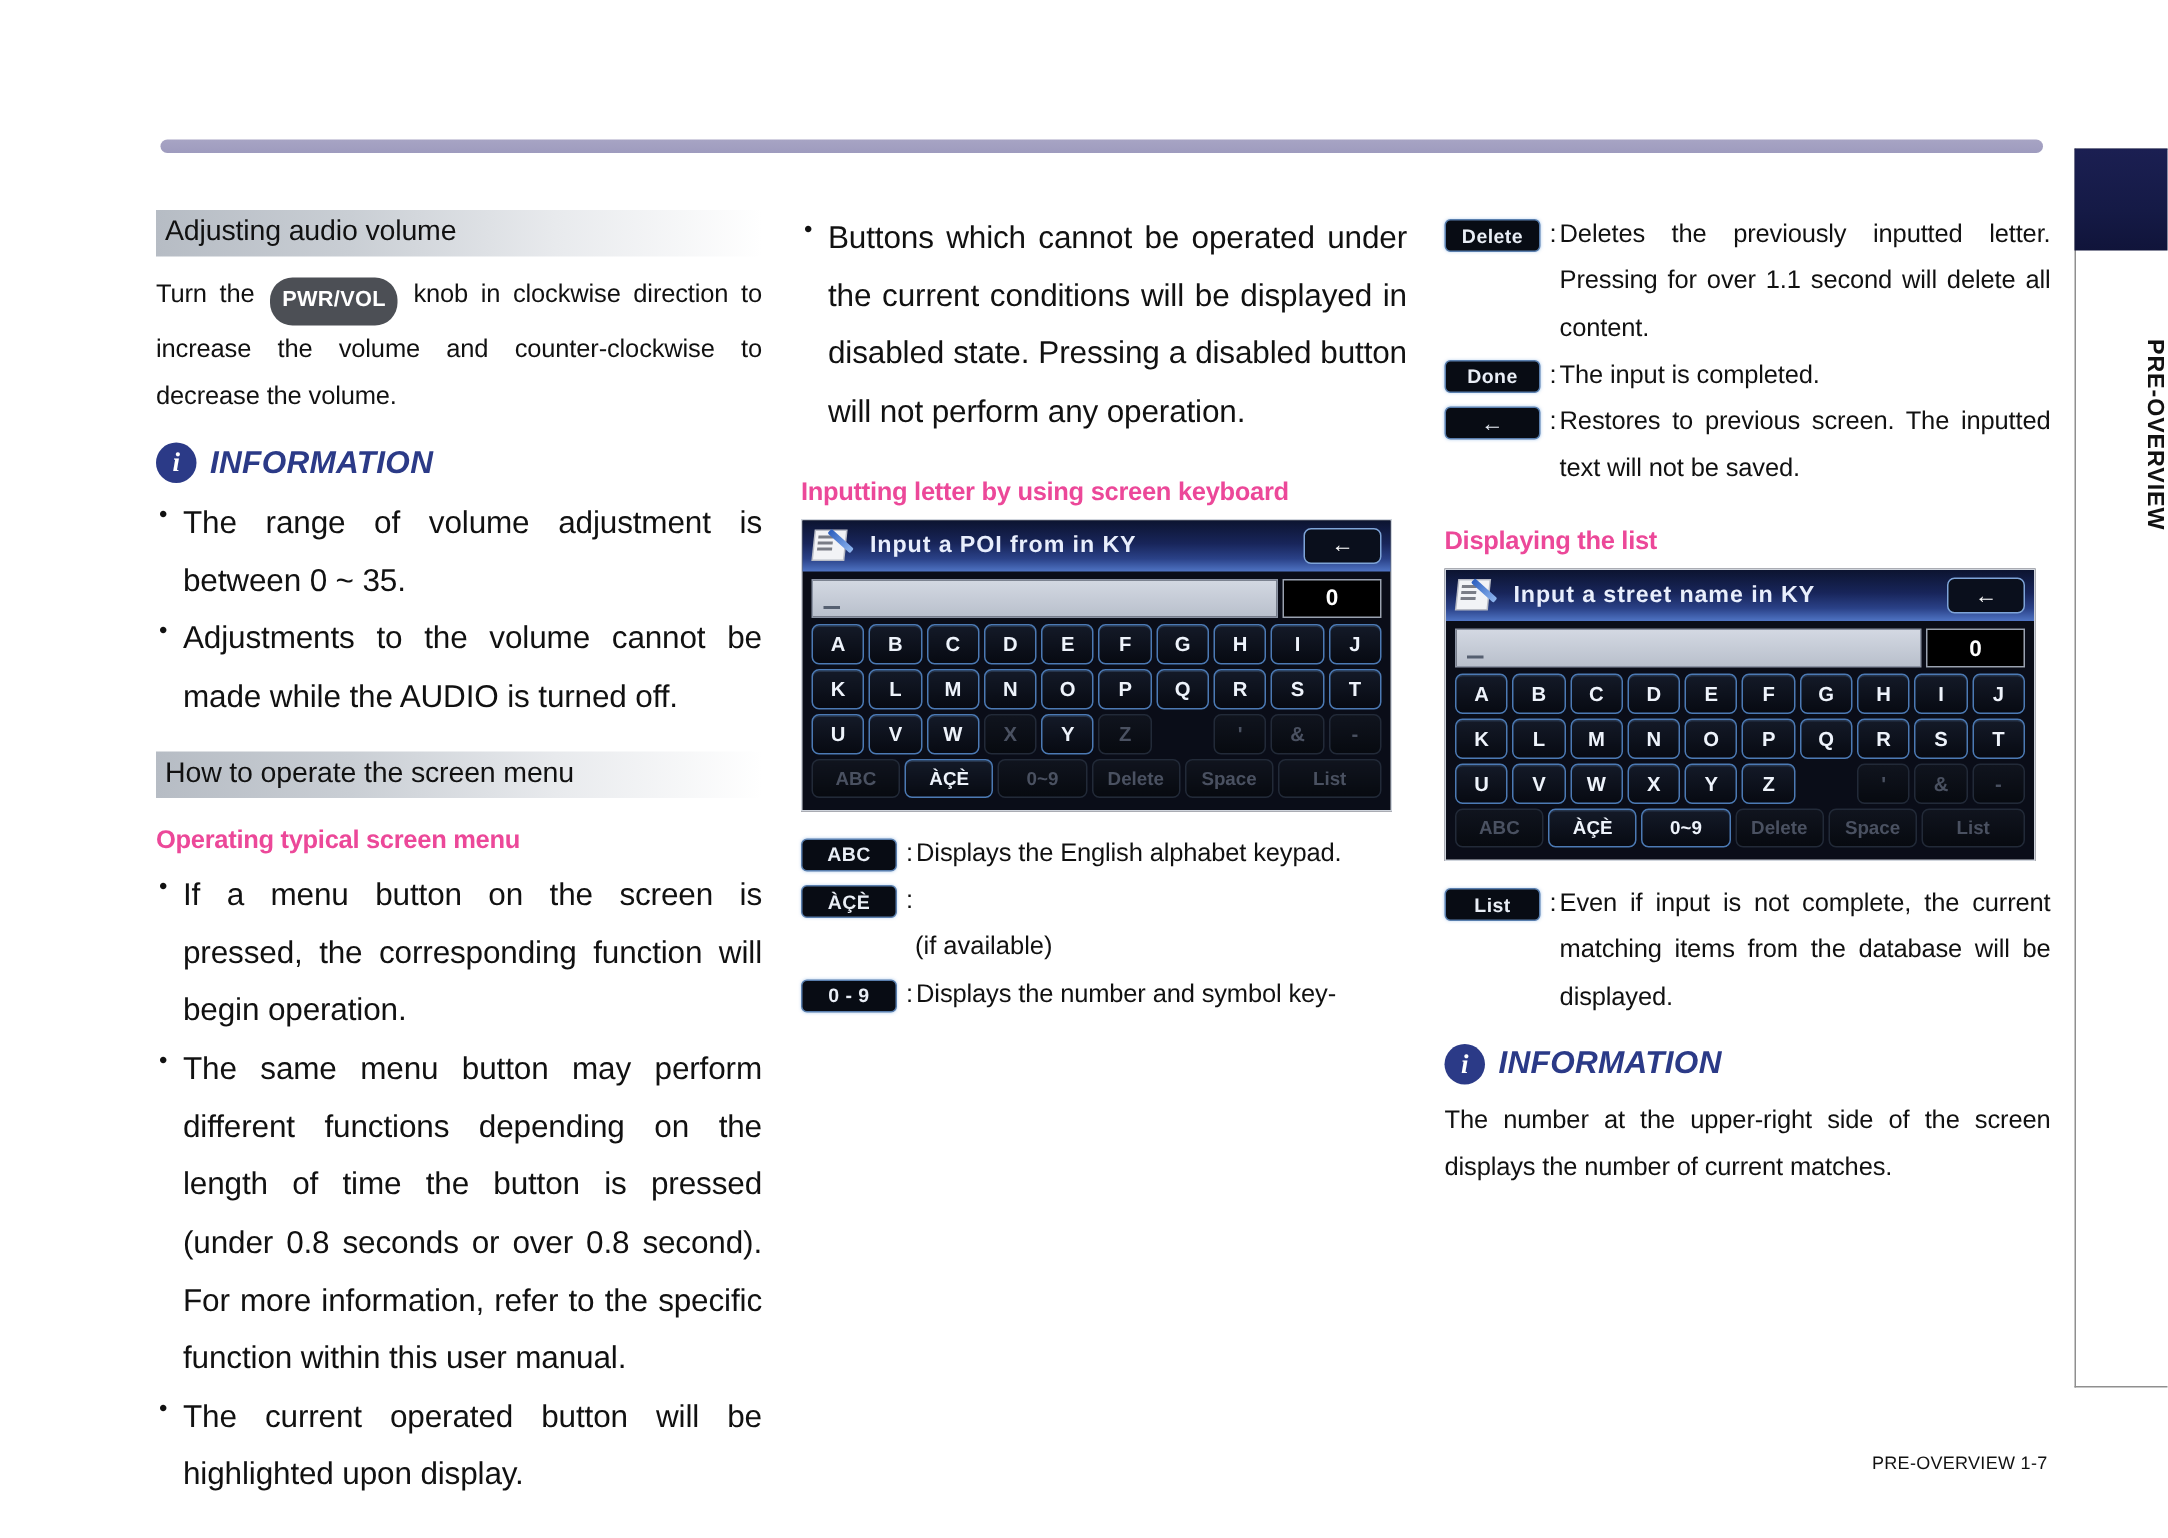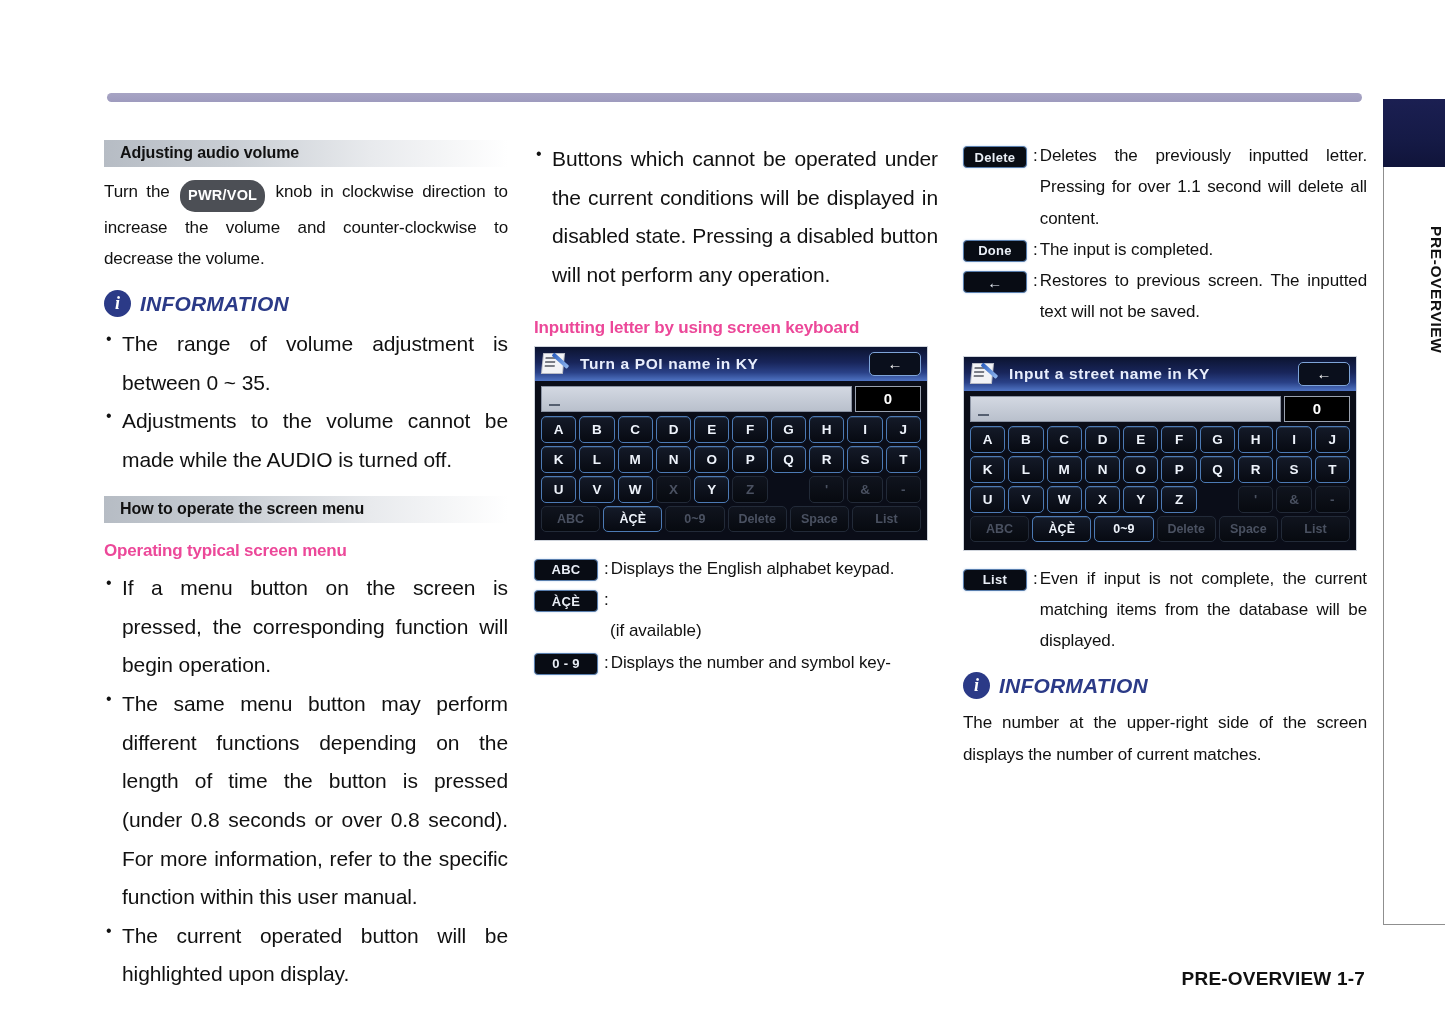--- a/index.html
+++ b/index.html
@@ -35,35 +35,35 @@
   .side-tab-text{
     position:absolute; left:1383px; top:175px; width:62px; height:230px;
     display:flex; align-items:flex-start; justify-content:center;
     writing-mode:vertical-rl;
     font-size:15.5px; font-weight:700; letter-spacing:.6px; color:#111;
   }
 
   .footer{
     position:absolute; left:0; right:0; top:968px;
     text-align:right; padding-right:80px;
-    font-size:19px; font-weight:700; letter-spacing:.2px; color:#111;
+    font-size:12px; font-weight:400; letter-spacing:.2px; color:#111;
   }
 
   
   .col{ position:absolute; top:140px; width:404px; }
   #col1{ left:104px; }
   #col2{ left:534px; }
   #col3{ left:963px; }
 
   
   .sec-head{
     position:relative;
     background:linear-gradient(90deg,#b6bcc4 0%,#c9ced4 32%,#e8eaed 66%,#ffffff 100%);
-    font-size:16px; font-weight:700; color:#111;
-    padding:4px 8px 5px 16px;
+    font-size:19px; font-weight:400; color:#111;
+    padding:4px 8px 5px 6px;
     margin:0 0 9px 0;
     letter-spacing:-.1px;
   }
   .sub-head{
     font-size:17px; font-weight:700; color:#ec4899;
     margin:0 0 7px 0; line-height:1.32; letter-spacing:-.2px;
   }
   p.body{
     font-size:17px; line-height:1.84; margin:0 0 4px 0;
     color:#111; text-align:justify; letter-spacing:-.1px;
@@ -265,21 +265,21 @@
     <div class="gap-lg"></div>
 
     <div class="sub-head">Inputting letter by using screen keyboard</div>
 
     <div class="kbd" id="kbd-poi">
       <div class="titlebar">
         <div class="note-icon">
           <span class="paper"></span>
             <span class="pen"></span>
         </div>
-        <div class="title">Turn a POI name in KY</div>
+        <div class="title">Input a POI from in KY</div>
         <div class="back-btn">←</div>
       </div>
       <div class="field-row">
         <div class="field">
             <span class="caret"></span>
           </div>
         <div class="count">0</div>
       </div>
       <div class="keys">
           <div class="krow">
@@ -363,20 +363,21 @@
       </div>
       <div class="legend-row">
         <div class="legend-badge arrow">←</div>
         <div class="legend-colon">:</div>
         <div class="legend-text">Restores to previous screen. The inputted text will not be saved.</div>
       </div>
     </div>
 
     <div class="gap-lg"></div>
 
+    <div class="sub-head">Displaying the list</div>
 
     <div class="kbd" id="kbd-street">
       <div class="titlebar">
         <div class="note-icon">
           <span class="paper"></span>
             <span class="pen"></span>
         </div>
         <div class="title">Input a street name in KY</div>
         <div class="back-btn">←</div>
       </div>

